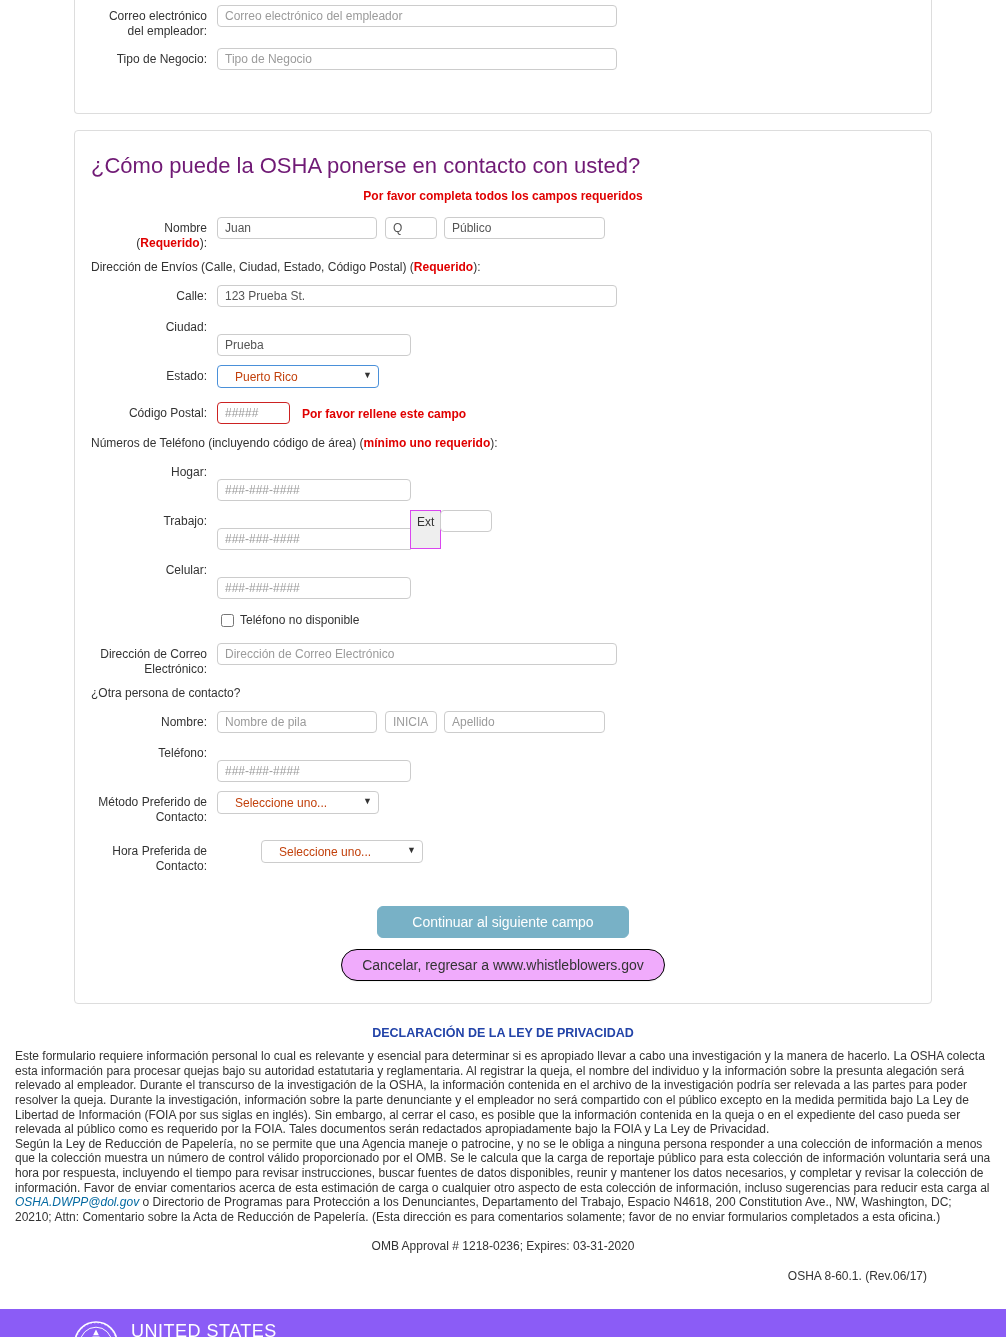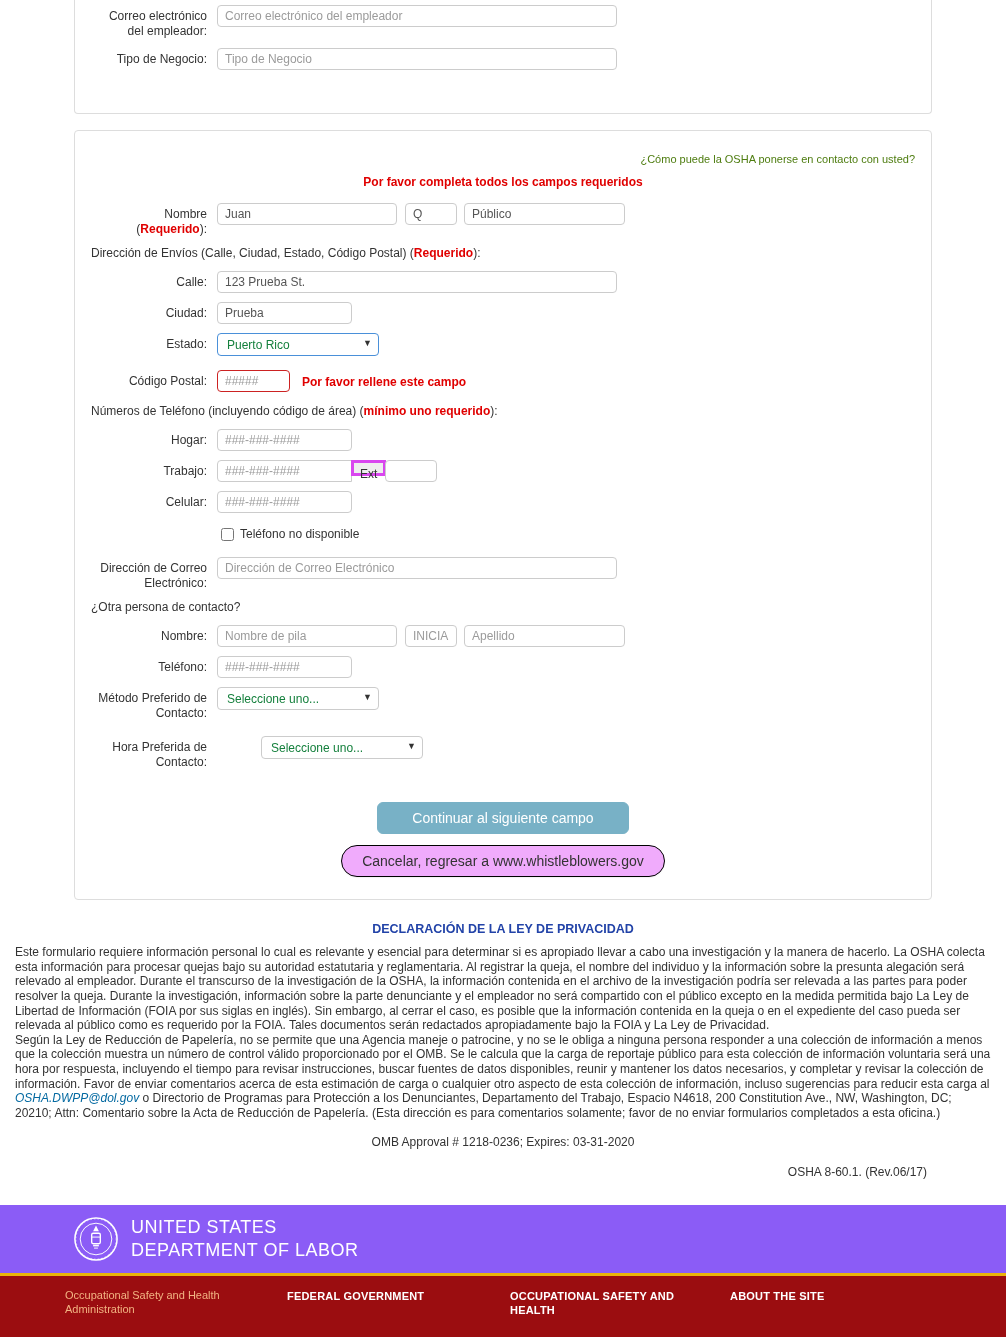--- a/index.html
+++ b/index.html
@@ -8,37 +8,37 @@
 
   .card { width:858px; margin:0 auto; background:#fff; border:1px solid #ddd; border-radius:4px; padding:14px 16px; }
   .card.top { border-top:none; border-radius:0 0 4px 4px; padding-top:5px; padding-bottom:34px; margin-bottom:16px; }
   .card.main { padding-bottom:22px; }
 
   .form-row { display:flex; align-items:flex-start; margin-bottom:9px; }
   .form-label { width:116px; min-width:116px; text-align:right; font-size:12px; color:#333; padding-top:4px; margin-right:10px; line-height:1.25; }
   input[type=text] { height:22px; border:1px solid #ccc; border-radius:4px; font-family:"Liberation Sans",sans-serif; font-size:12px; color:#555; padding:2px 7px; outline:none; }
   input::placeholder { color:#9b9b9b; opacity:1; }
   .w-wide { width:400px; }
-  .w-first { width:180px; }
+  .w-first { width:160px; }
   .w-mid { width:52px; margin-left:8px; }
   .w-last { width:161px; margin-left:7px; }
-  .w-small { width:135px; }
+  .w-small { width:194px;margin-top:18px; }
   .w-zip { width:73px; border-color:#cc2222 !important; }
   .w-ext { width:52px; border-radius:0 4px 4px 0; margin-left:-1px; }
 
   .select-wrap { position:relative; display:inline-block; }
-  select { -webkit-appearance:none; appearance:none; width:162px; height:23px; border:1px solid #ccc; border-radius:4px; background:#fff; font-family:"Liberation Sans",sans-serif; font-size:12px; color:#15803d; padding:2px 20px 2px 9px; outline:none; }
+  select { -webkit-appearance:none; appearance:none; width:162px; height:23px; border:1px solid #ccc; border-radius:4px; background:#fff; font-family:"Liberation Sans",sans-serif; font-size:12px; color:#c2410c; padding:2px 20px 2px 17px; outline:none; }
   select.focused { border-color:#4a90d9; }
   .caret { position:absolute; right:7px; top:5px; font-size:9px; color:#333; pointer-events:none; }
 
   .req { color:#e00000; font-weight:bold; }
   .section-label { font-size:12px; color:#333; margin:6px 0 11px 0; }
   .error-msg { color:#e00000; font-weight:bold; font-size:12px; padding-top:5px; margin-left:12px; }
 
-  .form-title { text-align:right; font-size:11px; color:#4d7c0f; margin:8px 0 10px 0; font-weight:normal; }
+  .form-title { text-align:left; font-size:22px; color:#701a75; margin:8px 0 10px 0; font-weight:normal; }
   .required-notice { text-align:center; font-size:12px; color:#e00000; font-weight:bold; margin-bottom:14px; }
 
   .checkbox-row { margin:14px 0 16px 130px; display:flex; align-items:center; font-size:12px; color:#333; }
   .checkbox-row input { margin:0 6px 0 0; }
 
   .mt-lg { margin-top:14px; }
   .mt-md { margin-top:12px; }
 
   .btn-continue { display:block; margin:32px auto 0 auto; background:#78b1c6; color:#fff; border:1px solid #78b1c6; border-radius:6px; font-family:"Liberation Sans",sans-serif; font-size:14px; padding:7px 34px; cursor:pointer; }
   .btn-cancel { display:block; margin:11px auto 0 auto; background:#f0abfc; color:#333; border:1px solid #000000; border-radius:16px; font-family:"Liberation Sans",sans-serif; font-size:14px; padding:7px 20px; cursor:pointer; box-shadow:0 1px 1px rgba(0,0,0,.05); }
@@ -115,21 +115,21 @@
 
   <div class="section-label mt-md"><span>Números de Teléfono (incluyendo código de área) (</span><span class="req">mínimo uno requerido</span><span>):</span></div>
 
   <div class="form-row">
     <div class="form-label">Hogar:</div>
     <input type="text" class="w-small" placeholder="###-###-####" style="">
   </div>
   <div class="form-row">
     <div class="form-label">Trabajo:</div>
     <input type="text" class="w-small" style="border-radius: 4px 0px 0px 4px;" placeholder="###-###-####">
-    <span style="display:inline-block;height:16px;background:#eee;border:3px solid #d946ef;font-size:12px;color:#333;padding:4px 6px 0 6px;margin-left:-1px;">Ext</span>
+    <span style="display:inline-block;height:39px;background:#eee;border:1px solid #d946ef;font-size:12px;color:#333;padding:4px 6px 0 6px;margin-left:-1px;">Ext</span>
     <input type="text" class="w-ext" style="">
   </div>
   <div class="form-row">
     <div class="form-label">Celular:</div>
     <input type="text" class="w-small" placeholder="###-###-####" style="">
   </div>
 
   <div class="checkbox-row">
     <input type="checkbox" style="">
     <span>Teléfono no disponible</span>

